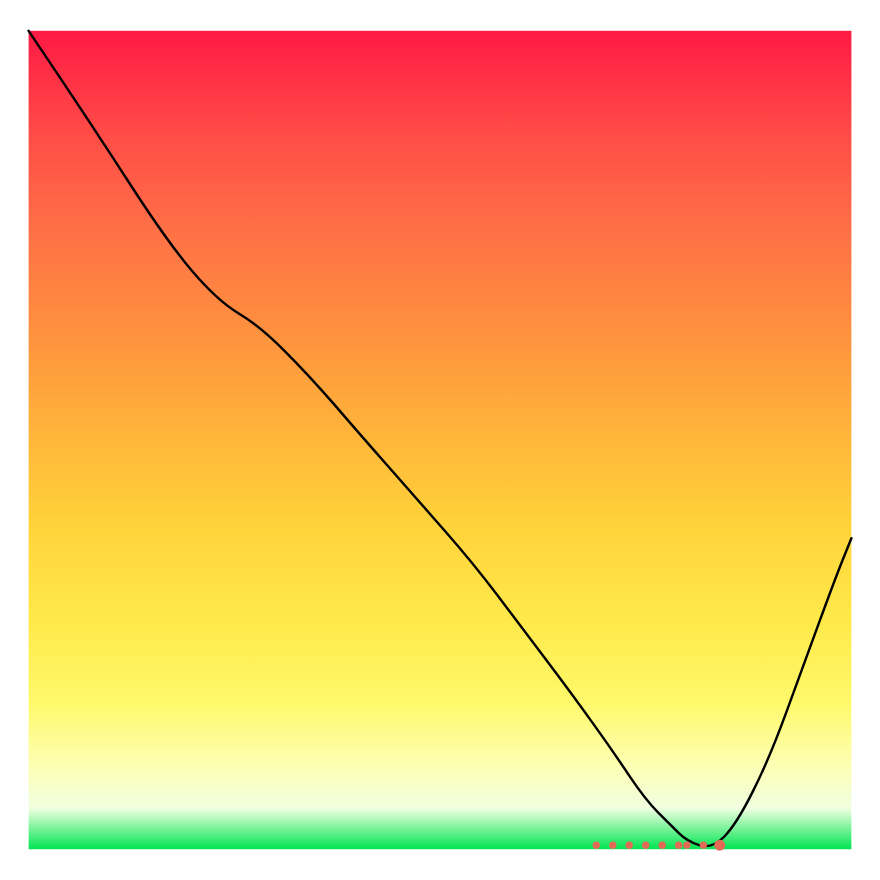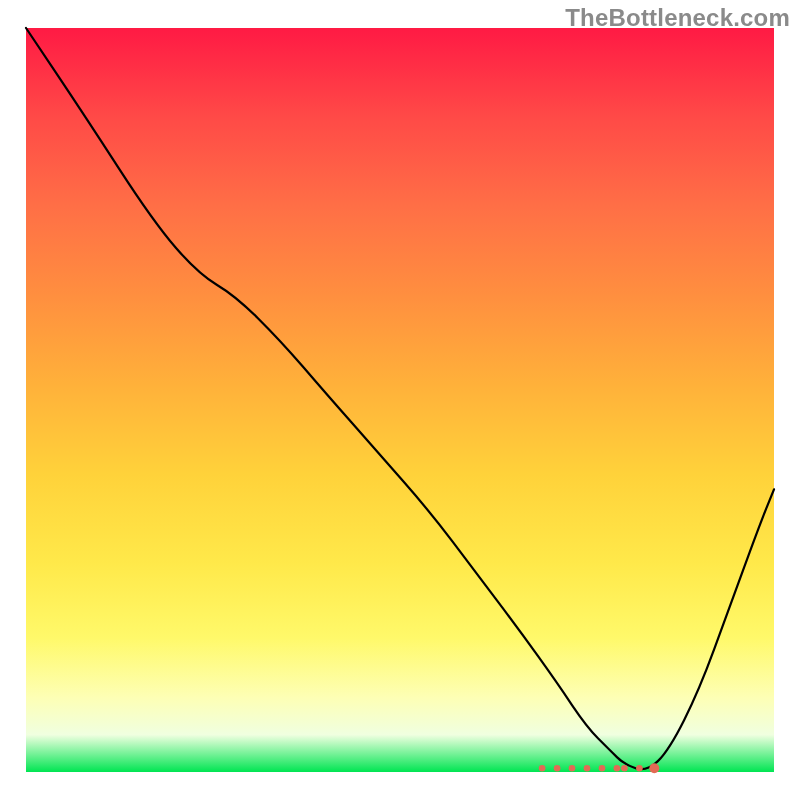--- a/index.html
+++ b/index.html
@@ -60,21 +60,20 @@
     stroke-linejoin: round;
   }
   .marker-row {
     fill: #e36a55;
   }
 </style>
 </head>
 <body>
 <div class="frame">
 
-  <div class="attribution">TheBottleneck.com</div>
 
   <div class="plot-region">
     <svg class="curve" viewBox="0 0 748 744" preserveAspectRatio="none">
       <path id="curve-path" class="curve-path" d="M 0.0 0.0 Q 0.0 0.0 29.9 44.6 Q 59.8 89.3 93.5 141.3 Q 127.2 193.4 149.6 219.5 Q 172.0 245.5 190.7 256.7 Q 209.4 267.8 231.9 290.2 Q 254.3 312.5 276.8 338.5 Q 299.2 364.6 325.4 394.3 Q 351.6 424.1 377.7 453.8 Q 403.9 483.6 426.4 513.4 Q 448.8 543.1 471.3 572.9 Q 493.7 602.6 512.4 628.7 Q 531.1 654.7 546.0 677.1 Q 561.0 699.4 572.2 710.5 Q 583.4 721.7 590.9 729.1 Q 598.4 736.6 609.6 740.3 Q 620.8 744.0 632.1 732.9 Q 643.3 721.7 658.2 691.9 Q 673.2 662.2 688.2 621.2 Q 703.1 580.3 718.1 539.4 Q 733.0 498.5 740.5 479.9 T 748.0 461.3"></path>
     </svg>
     <svg class="markers" viewBox="0 0 748 744" preserveAspectRatio="none">
       <g id="marker-group" class="marker-row">
           <circle cx="516.1" cy="740.3" r="3.3"></circle>
           <circle cx="531.1" cy="740.3" r="3.3"></circle>
           <circle cx="546.0" cy="740.3" r="3.3"></circle>

